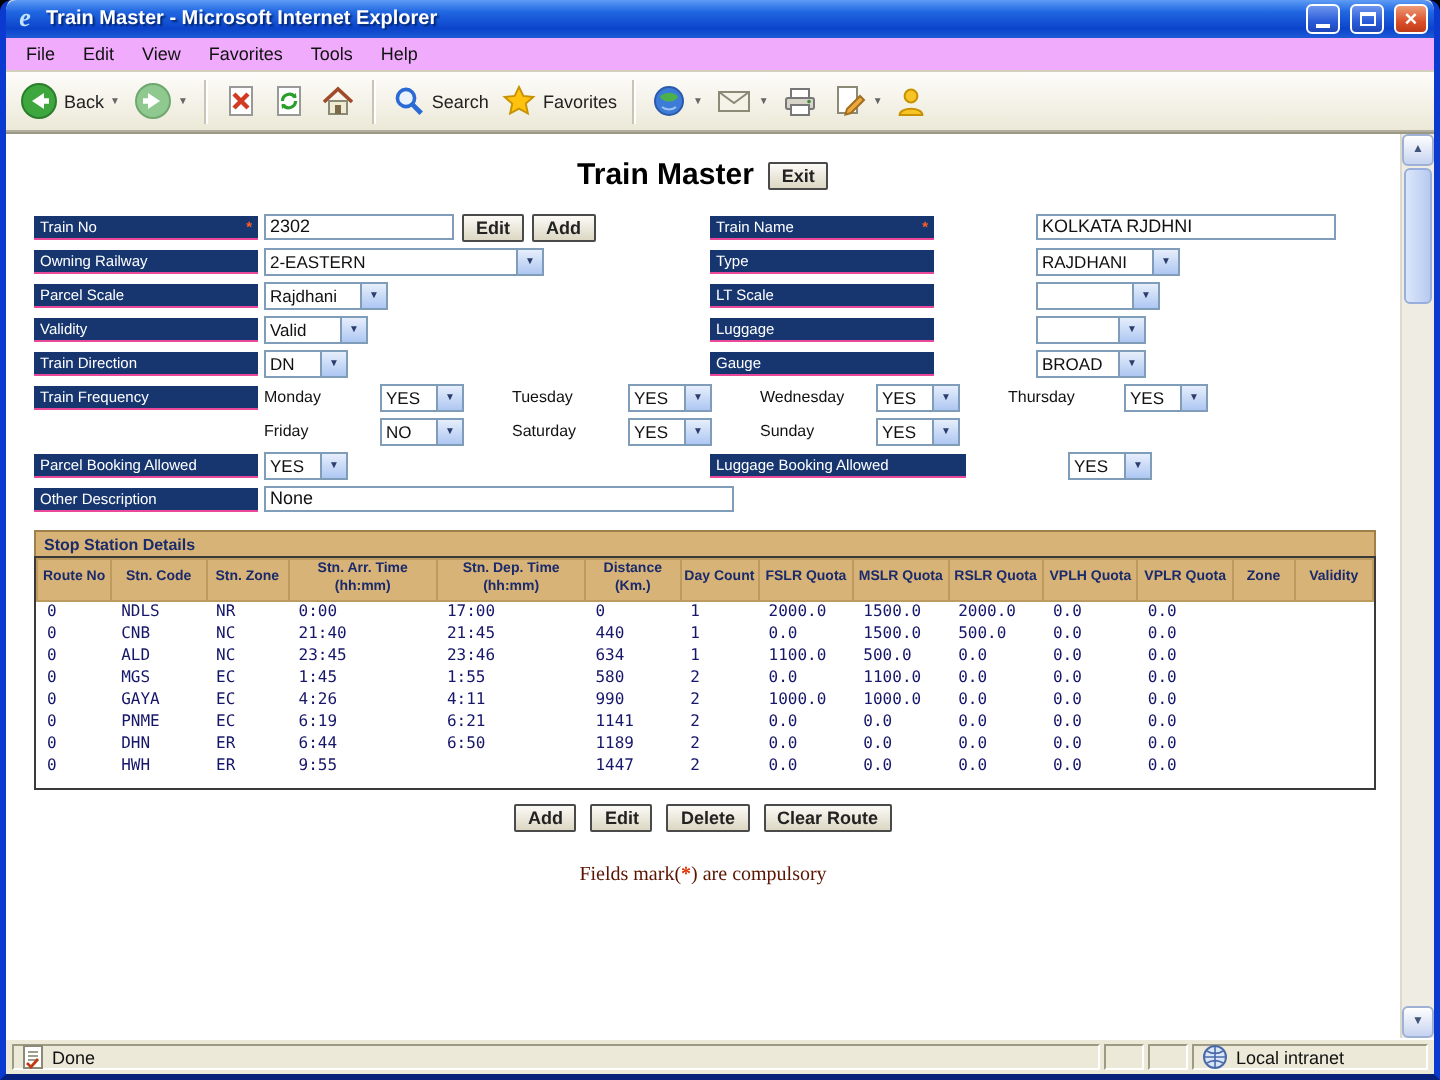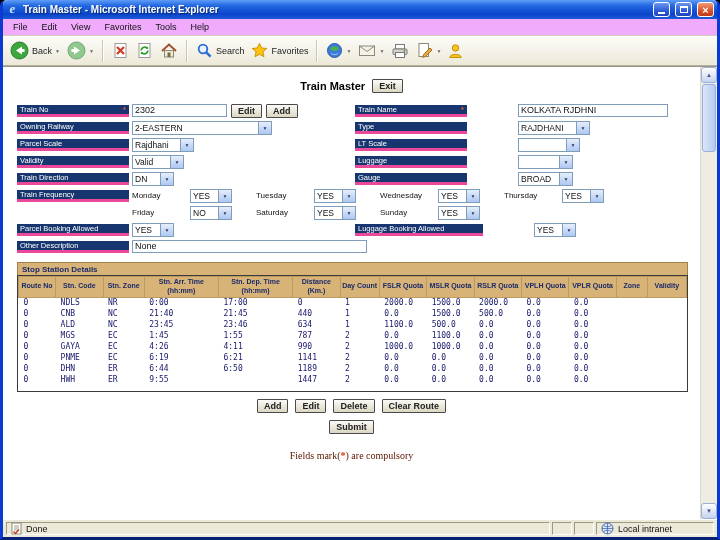--- a/index.html
+++ b/index.html
@@ -47,31 +47,31 @@
     display:flex; flex-direction:column; align-items:center; }
   .sbtn { width:16px; height:16px; background:linear-gradient(180deg,#FEFEFE,#C6D3F0);
     border:1px solid #9EB0D4; border-radius:3px; font-size:6px; color:#44537A;
     display:flex; align-items:center; justify-content:center; flex:0 0 16px; }
   .strack { flex:1; width:16px; display:flex; flex-direction:column; }
   .sthumb { width:14px; height:68px; margin:1px auto 0 auto;
     background:linear-gradient(90deg,#DCE6FA,#B6CAF0); border:1px solid #98AEDC; border-radius:3px; }
 
   
   .page-title-row { display:flex; justify-content:center; align-items:center; gap:7px; margin-top:12px; }
-  .page-title { font-size:11px; font-weight:bold; color:#000; }
+  .page-title { font-size:15px; font-weight:bold; color:#000; }
   .btn { font-size:9px; font-weight:bold; color:#222; background:linear-gradient(180deg,#FBFAF6,#DCD7C3);
     border:1px solid #4A4A4A; border-radius:1px; padding:0 6px; height:14px; line-height:12px; white-space:nowrap; }
 
   .form { margin-top:9px; padding:0 12px 0 14px; }
   .frow { display:flex; align-items:center; height:17px; }
   .fcell { display:flex; align-items:center; width:338px; }
   .fcell.rest { width:auto; flex:1;gap:48px; }
   .nlbl { width:112px; min-width:112px; background:#17366F; color:#fff; font-size:7.5px;
     height:12px; padding:1px 3px; display:flex; justify-content:space-between; align-items:center;
-    white-space:nowrap; border-bottom:3px solid #ec4899; margin-right:3px; }
+    white-space:nowrap; border-bottom:1px solid #ec4899; margin-right:3px; }
   .nlbl.w128 { width:128px; min-width:128px; }
   .req { color:#FF5A2A; font-weight:bold; }
   .inp { height:13px; border:1px solid #7F9DB9; background:#fff; color:#111; font-size:9px;
     padding:0 2px; font-family:"Liberation Sans",sans-serif; }
   .sel { display:inline-flex; align-items:center; height:14px; border:1px solid #7F9DB9; background:#fff; }
   .sel .txt { flex:1; font-size:8.5px; color:#111; padding:0 2px; white-space:nowrap; overflow:hidden; }
   .sel .arr { width:13px; align-self:stretch; background:linear-gradient(180deg,#E6EEFB,#AEC7F2);
     border-left:1px solid #7F9DB9; display:flex; align-items:center; justify-content:center;
     font-size:5px; color:#2A3D6B; }
   .gap { width:4px; }
@@ -532,21 +532,21 @@
                 <td>0.0</td>
                 <td></td>
                 <td></td>
               </tr>
               <tr>
                 <td>0</td>
                 <td>MGS</td>
                 <td>EC</td>
                 <td>1:45</td>
                 <td>1:55</td>
-                <td>787</td>
+                <td>580</td>
                 <td>2</td>
                 <td>0.0</td>
                 <td>1100.0</td>
                 <td>0.0</td>
                 <td>0.0</td>
                 <td>0.0</td>
                 <td></td>
                 <td></td>
               </tr>
               <tr>
@@ -618,23 +618,20 @@
         <div class="table-filler"></div>
       </div>
 
       <div class="actions">
         <button class="btn">Add</button>
         <button class="btn">Edit</button>
         <button class="btn">Delete</button>
         <button class="btn">Clear Route</button>
       </div>
 
-      <div class="submit-row">
-        <button class="btn">Submit</button>
-      </div>
 
       <div class="footnote">
         <span>Fields mark(</span><span class="star">*</span><span>) are compulsory</span>
       </div>
 
     </div>
 
     <div class="scrollbar">
       <span class="sbtn">▲</span>
       <div class="strack">

